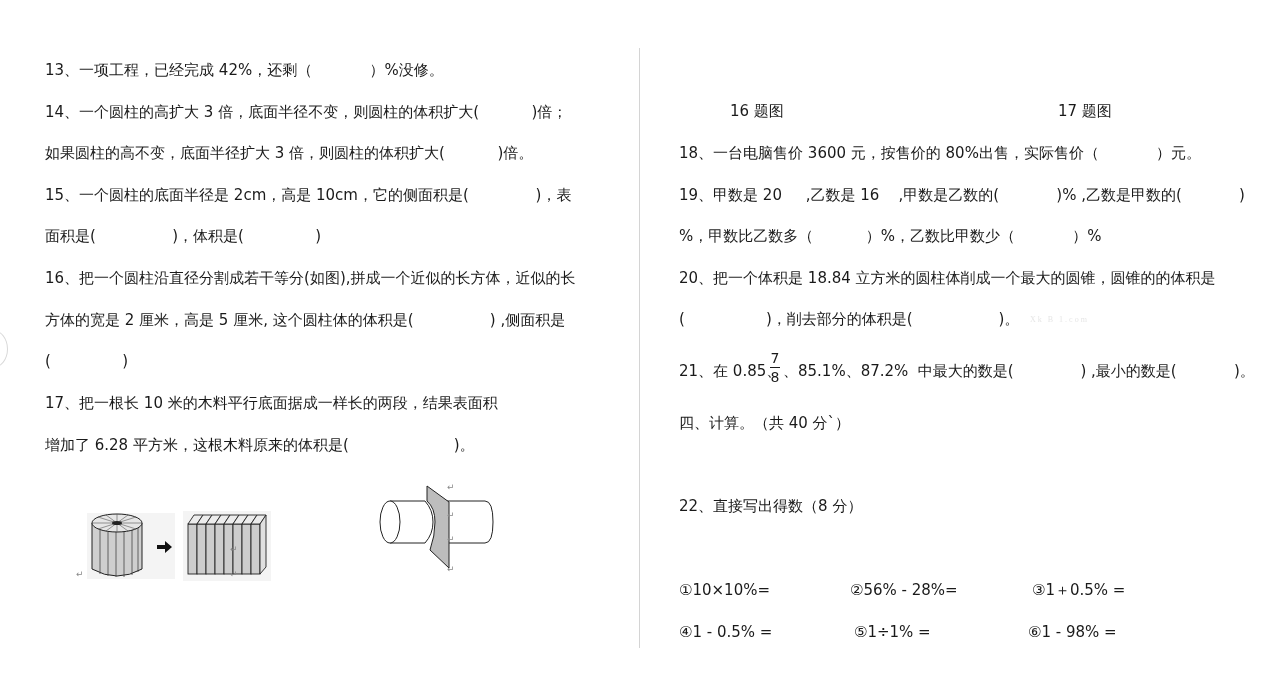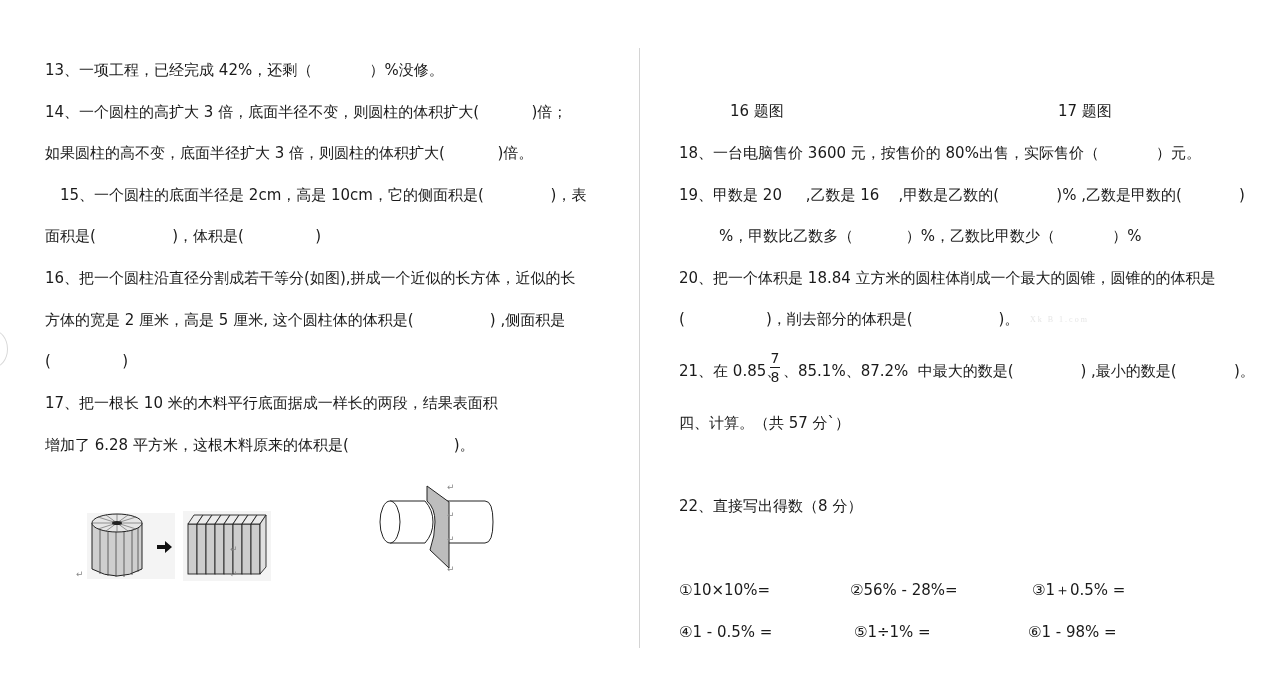--- a/index.html
+++ b/index.html
@@ -33,21 +33,21 @@
 </style>
 </head>
 <body>
 
 <div class="edge-circle"></div>
 <div class="divider"></div>
 
 <div class="line" style="left:45px;top:60px;">13、一项工程，已经完成 42%，还剩（            ）%没修。</div>
 <div class="line" style="left:45px;top:102px;">14、一个圆柱的高扩大 3 倍，底面半径不变，则圆柱的体积扩大(           )倍；</div>
 <div class="line" style="left:45px;top:143px;">如果圆柱的高不变，底面半径扩大 3 倍，则圆柱的体积扩大(           )倍。</div>
-<div class="line" style="left:45px;top:185px;margin-left:15px;">15、一个圆柱的底面半径是 2cm，高是 10cm，它的侧面积是(              )，表</div>
+<div class="line" style="left:45px;top:185px;">15、一个圆柱的底面半径是 2cm，高是 10cm，它的侧面积是(              )，表</div>
 <div class="line" style="left:45px;top:226px;">面积是(                )，体积是(               )</div>
 <div class="line" style="left:45px;top:268px;">16、把一个圆柱沿直径分割成若干等分(如图),拼成一个近似的长方体，近似的长</div>
 <div class="line" style="left:45px;top:310px;">方体的宽是 2 厘米，高是 5 厘米, 这个圆柱体的体积是(                ) ,侧面积是</div>
 <div class="line" style="left:45px;top:351px;">(               )</div>
 <div class="line" style="left:45px;top:393px;">17、把一根长 10 米的木料平行底面据成一样长的两段，结果表面积</div>
 <div class="line" style="left:45px;top:435px;">增加了 6.28 平方米，这根木料原来的体积是(                      )。</div>
 
 <svg class="fig" style="left:70px;top:505px;" width="210" height="85" viewBox="0 0 210 85">
   <rect x="0" y="0" width="210" height="85" fill="#ffffff"></rect>
 
@@ -124,34 +124,34 @@
   <text x="72" y="38" font-size="9" fill="#888" font-family="DejaVu Sans, sans-serif">↵</text>
   <text x="72" y="62" font-size="9" fill="#888" font-family="DejaVu Sans, sans-serif">↵</text>
   <text x="72" y="92" font-size="9" fill="#888" font-family="DejaVu Sans, sans-serif">↵</text>
 </svg>
 
 <div class="caption" style="left:730px;top:101px;">16 题图</div>
 <div class="caption" style="left:1058px;top:101px;">17 题图</div>
 
 <div class="line" style="left:679px;top:143px;">18、一台电脑售价 3600 元，按售价的 80%出售，实际售价（            ）元。</div>
 <div class="line" style="left:679px;top:185px;">19、甲数是 20     ,乙数是 16    ,甲数是乙数的(            )% ,乙数是甲数的(            )</div>
-<div class="line" style="left:679px;top:226px;margin-left:40px;">%，甲数比乙数多（           ）%，乙数比甲数少（            ）%</div>
+<div class="line" style="left:679px;top:226px;">%，甲数比乙数多（           ）%，乙数比甲数少（            ）%</div>
 <div class="line" style="left:679px;top:268px;">20、把一个体积是 18.84 立方米的圆柱体削成一个最大的圆锥，圆锥的的体积是</div>
 <div class="line" style="left:679px;top:309px;">(                 )，削去部分的体积是(                  )。</div>
 <div class="watermark" style="left:1030px;top:315px;">Xk B 1.com</div>
 
 <div class="line" style="left:679px;top:361px;">21、在 0.85、</div>
 <div class="frac" style="left:769px;top:350px;">
   <span>7</span>
   <span class="bar"></span>
   <span>8</span>
 </div>
 <div class="line" style="left:783px;top:361px;">、85.1%、87.2%  中最大的数是(              ) ,最小的数是(            )。</div>
 
-<div class="line" style="left:679px;top:413px;">四、计算。（共 57 分`）</div>
+<div class="line" style="left:679px;top:413px;">四、计算。（共 40 分`）</div>
 <div class="line" style="left:679px;top:496px;text-align:center;">22、直接写出得数（8 分）</div>
 
 <div class="line" style="left:679px;top:580px;">①10×10%=</div>
 <div class="line" style="left:850px;top:580px;">②56% - 28%=</div>
 <div class="line" style="left:1032px;top:580px;">③1＋0.5% =</div>
 <div class="line" style="left:679px;top:622px;">④1 - 0.5% =</div>
 <div class="line" style="left:854px;top:622px;">⑤1÷1% =</div>
 <div class="line" style="left:1028px;top:622px;">⑥1 - 98% =</div>
 
 </body></html>

